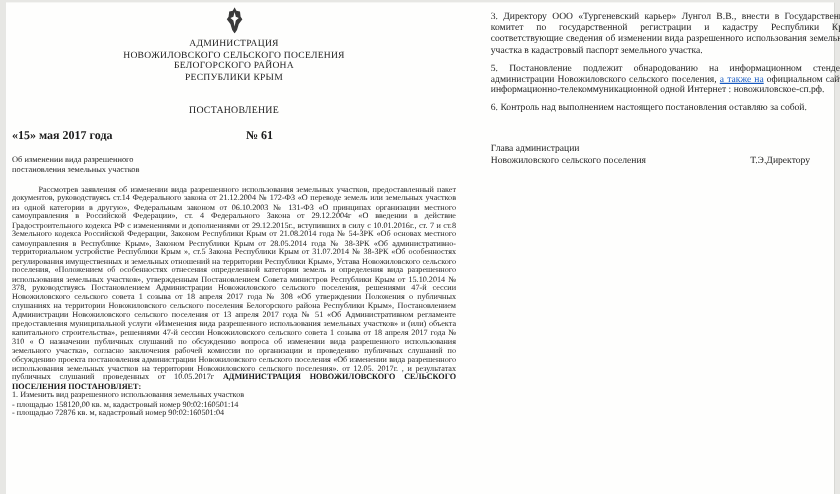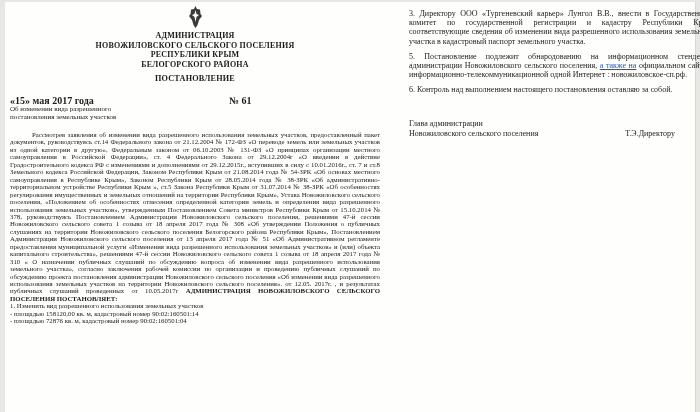--- a/index.html
+++ b/index.html
@@ -14,27 +14,27 @@
     position:absolute;left:5px;top:2px;right:4px;bottom:0;
     background:#fefefd;
     border-right:1px solid #d8d8d4;
   }
   .col{position:absolute;top:0;}
   .col-left{left:5px;top:4px;width:370px;}
   .col-right{left:404px;top:7px;width:304px;}
 
   .emblem{ text-align:center;height:24px;margin-bottom:1px;}
   .hdr{
-    text-align:center;font-weight:bold;font-size:8px;line-height:9.6px;
+    text-align:center;font-weight:normal;font-size:8px;line-height:9.6px;
     letter-spacing:.2px;
   }
-  .hdr.decree{margin-top:5px;font-size:8.2px;}
+  .hdr.decree{margin-top:18px;font-size:8.2px;}
   .daterow{position:relative;margin-top:11px;font-size:10px;height:10px;font-weight:bold;}
-  .docnum{position:absolute;left:219px;top:0;}
-  .subject{font-size:7px;line-height:8px;}
+  .docnum{position:absolute;left:195px;top:0;}
+  .subject{margin-top:11px;font-size:7px;line-height:8px;}
   .bodytext{
     margin:10px 0 0 0;font-size:6.8px;line-height:7.45px;
     text-align:justify;text-indent:22px;
   }
   .bold{font-weight:bold;}
   .item{font-size:6.8px;line-height:7.45px;text-align:left;}
   .col-right p{
     margin:0 0 6px 0;font-size:8px;line-height:9.2px;text-align:justify;
   }
   .blu{color:#1558c0;text-decoration:underline;cursor:pointer;}
@@ -50,22 +50,22 @@
 
     <div class="col col-left">
       <div class="emblem">
         <svg width="15" height="22" viewBox="0 0 15 22" aria-hidden="true">
           <path d="M7.5 0 L9 3 L12 3.5 L12.5 8 L14 10 L11 14 L9.5 19 L7.5 22 L5.5 19 L4 14 L1 10 L2.5 8 L3 3.5 L6 3 Z" fill="#3a3a3a"></path>
           <path d="M7.5 4 L8.5 8 L11 9 L8.5 11 L7.5 16 L6.5 11 L4 9 L6.5 8 Z" fill="#fefefd"></path>
         </svg>
       </div>
       <div class="hdr">АДМИНИСТРАЦИЯ</div>
       <div class="hdr">НОВОЖИЛОВСКОГО СЕЛЬСКОГО ПОСЕЛЕНИЯ</div>
+      <div class="hdr">БЕЛОГОРСКОГО РАЙОНА</div>
       <div class="hdr">РЕСПУБЛИКИ КРЫМ</div>
-      <div class="hdr">БЕЛОГОРСКОГО РАЙОНА</div>
       <div class="hdr decree">ПОСТАНОВЛЕНИЕ</div>
 
       <div class="daterow">
         <span>«15»  мая  2017 года</span>
         <span class="docnum">№  61</span>
       </div>
 
       <div class="subject">
         <div>Об изменении вида разрешенного</div>
         <div>постановления земельных участков</div>

